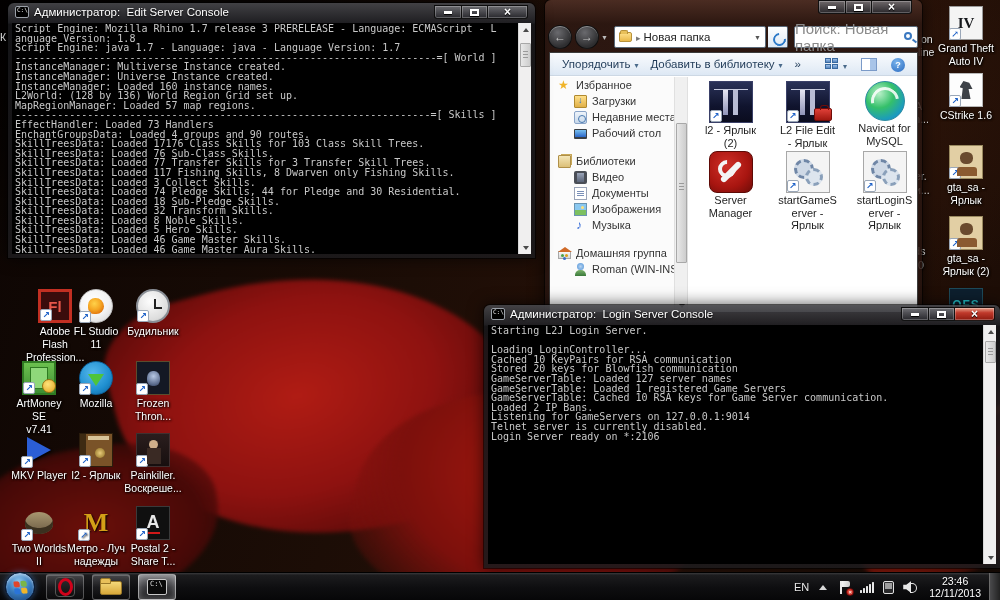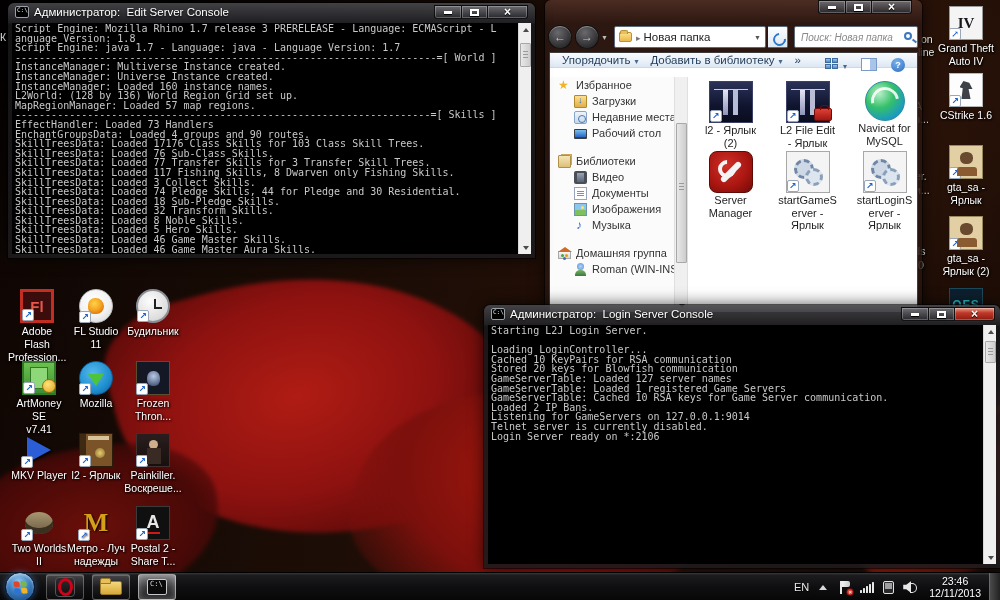--- a/index.html
+++ b/index.html
@@ -123,26 +123,26 @@
   .addrbar { height:22px; flex:none; width:152px; margin-left:4px; background:#fff; border:1px solid #5a6a7a; border-radius:2px;
     display:flex; align-items:center; font-size:11.5px; color:#222; position:relative; }
   .addr-folder { width:13px; height:10px; margin:0 4px 0 4px; background:linear-gradient(#ffe08a,#e8b84a); border:1px solid #b8923a; border-radius:1px 2px 2px 1px; position:relative; }
   .addr-folder::before { content:""; position:absolute; top:-3px; left:0; width:6px; height:3px; background:#e8c05a; border:1px solid #b8923a; border-bottom:none; border-radius:2px 2px 0 0; }
   .addr-sep::before { content:"\25b8"; color:#777; font-size:9px; margin-right:3px; }
   .addr-drop { position:absolute; right:4px; color:#555; font-size:7px; }
   .refreshbtn { width:20px; height:22px; margin-left:2px; background:linear-gradient(#fdfefe,#dfe9f5); border:1px solid #5a6a7a; border-left:none; border-radius:0 2px 2px 0; position:relative; flex:none; }
   .refreshbtn::before { content:""; position:absolute; left:5px; top:6px; width:9px; height:9px; border-radius:50%; border:2px solid #2e7ac8; border-top-color:transparent; transform:rotate(40deg); }
   .searchbox { height:22px; width:124px; margin-left:6px; background:#fff; border:1px solid #5a6a7a; border-radius:2px;
     display:flex; align-items:center; position:relative; flex:none; }
-  .searchbox .ph { font-size:10px; font-style:italic; color:#8a8a8a; margin-left:6px; }
+  .searchbox .ph { font-size:15px; color:#8a8a8a; margin-left:0; }
   .mag { position:absolute; right:5px; top:5px; width:8px; height:8px; border:2px solid #3a78c0; border-radius:50%; }
   .mag::after { content:""; position:absolute; left:6px; top:6px; width:5px; height:2px; background:#3a78c0; transform:rotate(40deg); }
 
   .exp-white { position:absolute; left:4px; right:4px; top:52px; bottom:0; background:#fff; border:1px solid #3c3c3c; border-bottom:none; }
-  .exp-toolbar { position:absolute; left:0; right:0; top:0; height:15px; background:linear-gradient(#f9fbfd,#e9f0f8 60%,#dde8f4);
+  .exp-toolbar { position:absolute; left:0; right:0; top:0; height:23px; background:linear-gradient(#f9fbfd,#e9f0f8 60%,#dde8f4);
     border-bottom:1px solid #cdd8e4; display:flex; align-items:center; font-size:11.5px; color:#1f3a57; }
   .tb-item { margin-left:12px; display:flex; align-items:center; gap:4px; white-space:nowrap; }
   .tb-caret::before { content:"\25be"; font-size:8px; color:#4a6a8a; }
   .tb-right { position:absolute; right:0; top:0; height:23px; display:flex; align-items:center; }
   .views-ico { width:14px; height:13px; display:grid; grid-template-columns:6px 6px; grid-template-rows:5px 5px; gap:1px; }
   .views-ico i { background:linear-gradient(#9ec0e8,#5a88c0); border:1px solid #3a6aa0; }
   .pane-ico { width:16px; height:13px; background:#fff; border:1px solid #7a9ac8; margin-left:14px; position:relative; }
   .pane-ico::after { content:""; position:absolute; right:0; top:0; bottom:0; width:6px; background:#a8c4e8; }
   .help-ico { width:14px; height:14px; border-radius:50%; margin:0 12px 0 14px; background:radial-gradient(circle at 40% 30%, #7ab4ec, #2a6ac0); color:#fff; font-size:9px; font-weight:bold; text-align:center; line-height:14px; }
   .help-ico::before { content:"?"; }
@@ -250,21 +250,21 @@
 <body>
 
 <div class="leaf" id="leaf1"></div>
 <div class="leaf" id="leaf2"></div>
 <div class="leaf" id="leaf3"></div>
 <div class="leaf" id="leaf4"></div>
 <div class="streak" id="streak1"></div>
 <div class="streak" id="streak2"></div>
 
 <div id="desktop-icons" class="z1">
-    <div class="desk-item" style="left: 8px; top: 289px;">
+    <div class="desk-item" style="left: 26px; top: 289px;">
       <div class="dicon g-adobe-flash-icon">
         <span class="shortcut-arrow"></span>
       </div>
       <div class="lbl">Adobe Flash
 Profession...</div>
     </div>
     <div class="desk-item" style="left: 67px; top: 289px;">
       <div class="dicon g-fl-studio-icon">
         <span class="shortcut-arrow"></span>
       </div>

